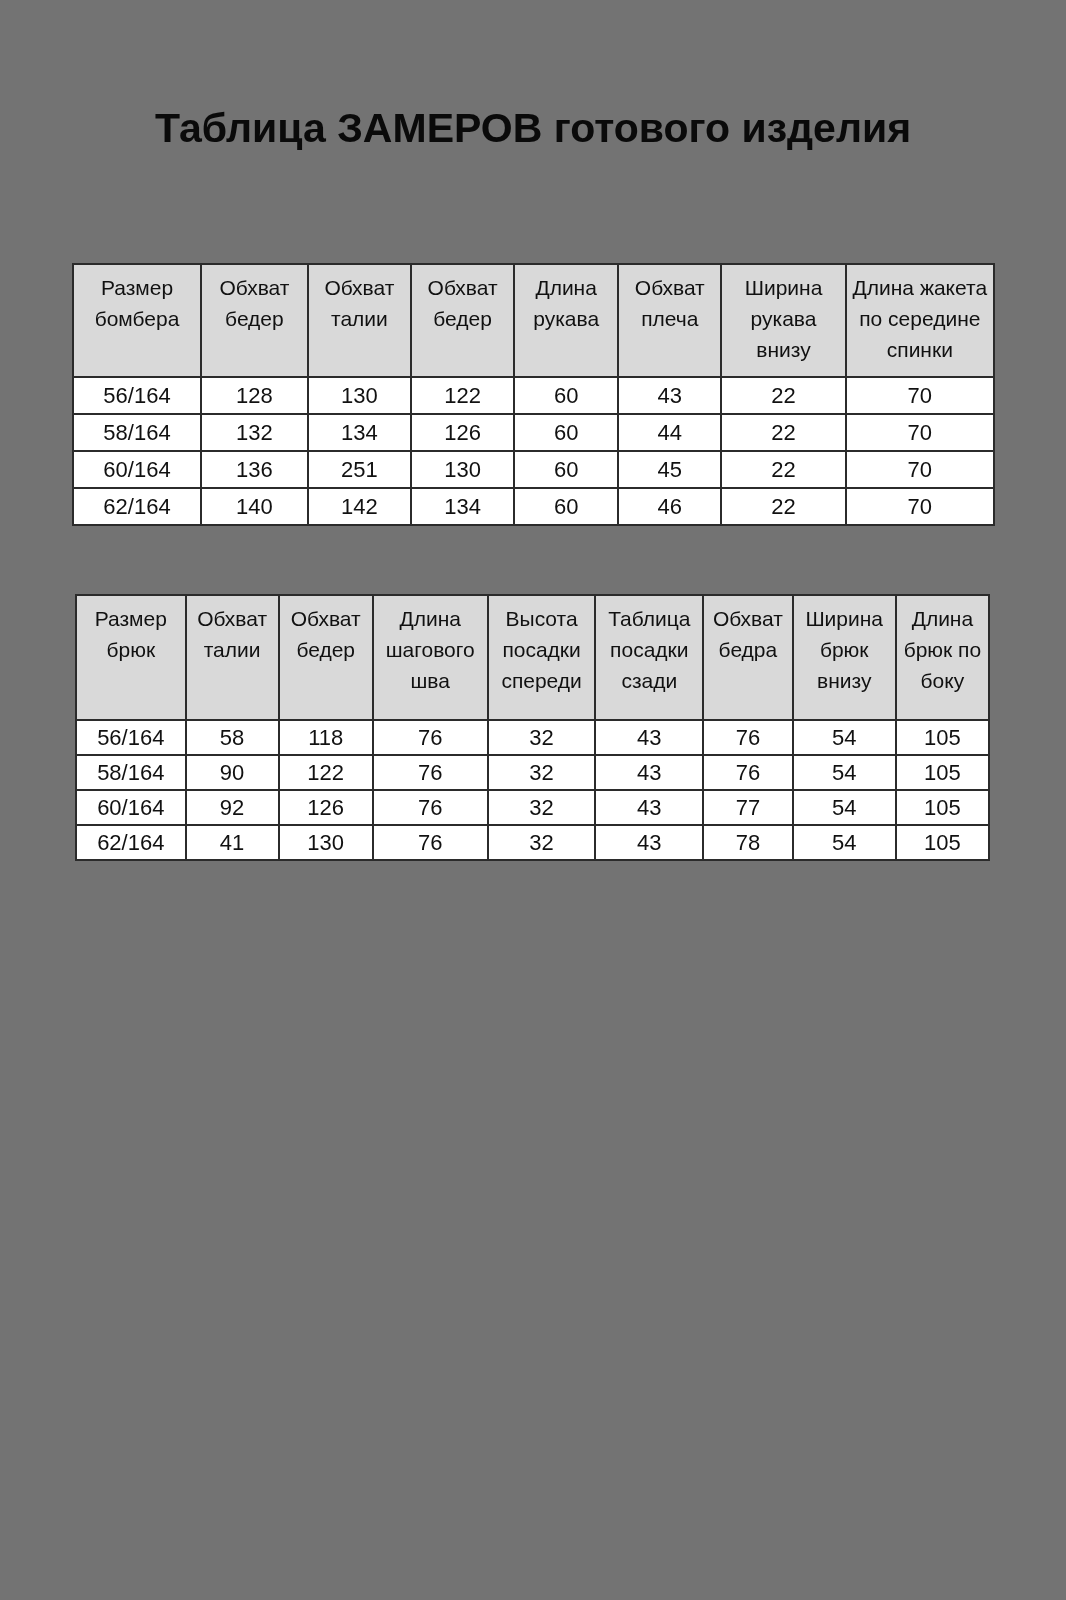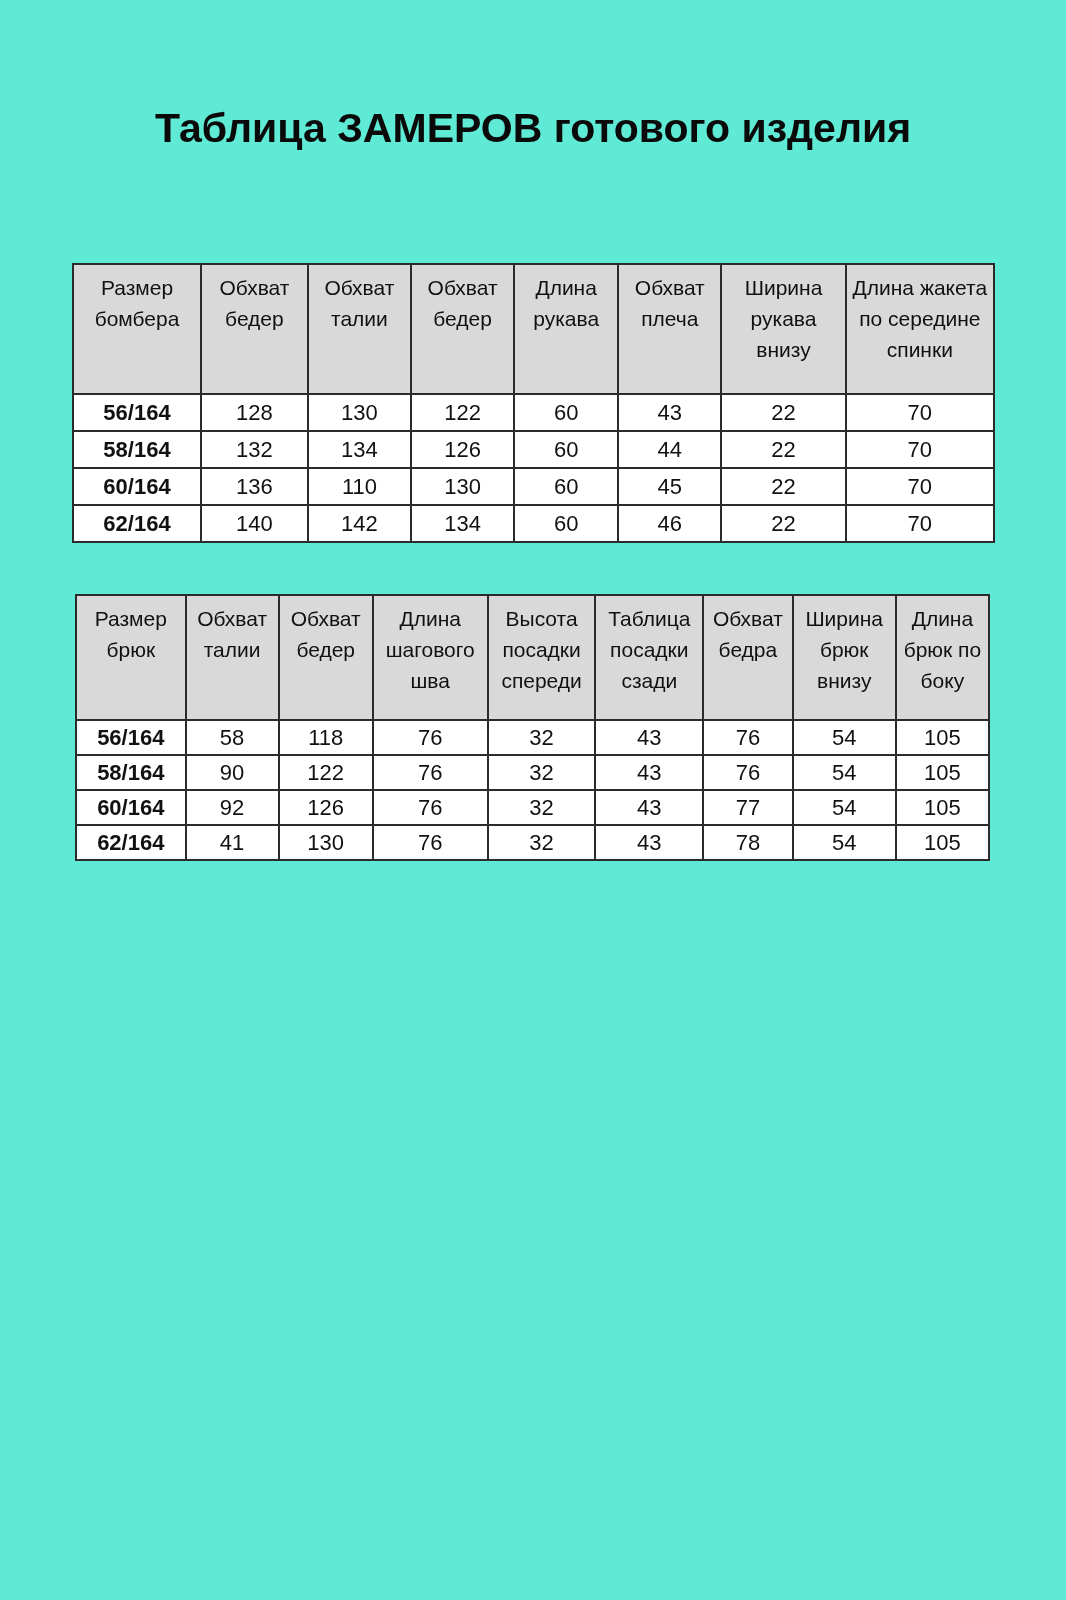--- a/index.html
+++ b/index.html
@@ -6,21 +6,21 @@
     margin: 0;
     padding: 0;
     background: #ffffff;
     font-family: "Liberation Sans", sans-serif;
     color: #111111;
   }
   .page {
     position: relative;
     width: 1066px;
     height: 1600px;
-    background: #5eead4;
+    background: #737373;
     overflow: hidden;
   }
   .doc-title {
     margin: 0;
     position: absolute;
     top: 105px;
     left: 0;
     width: 100%;
     text-align: center;
     font-size: 41px;
@@ -40,35 +40,35 @@
     text-align: center;
     overflow: hidden;
   }
   table.meas th {
     background: #d9d9d9;
     font-weight: normal;
     font-size: 21px;
     line-height: 31px;
     vertical-align: top;
     padding: 7px 4px 4px 4px;
-    height: 130px;
+    height: 113px;
     box-sizing: border-box;
   }
   table.meas.t1 th { height: 125px; }
   table.meas td {
     background: #ffffff;
     font-size: 22px;
     height: 37px;
     padding: 0 2px;
     box-sizing: border-box;
     vertical-align: middle;
   }
   table.meas.t1 td { height: 35px; }
   table.meas td.size-col {
-    font-weight: bold;
+    font-weight: normal;
     margin-top: 20px;
   }
 </style>
 </head>
 <body>
 
 <div class="page">
   <h1 class="doc-title">Таблица ЗАМЕРОВ готового изделия</h1>
 
   <table class="meas t0">
@@ -111,21 +111,21 @@
           <td>134</td>
           <td>126</td>
           <td>60</td>
           <td>44</td>
           <td>22</td>
           <td>70</td>
         </tr>
         <tr>
           <td class="size-col">60/164</td>
           <td>136</td>
-          <td>110</td>
+          <td>251</td>
           <td>130</td>
           <td>60</td>
           <td>45</td>
           <td>22</td>
           <td>70</td>
         </tr>
         <tr>
           <td class="size-col">62/164</td>
           <td>140</td>
           <td>142</td>

